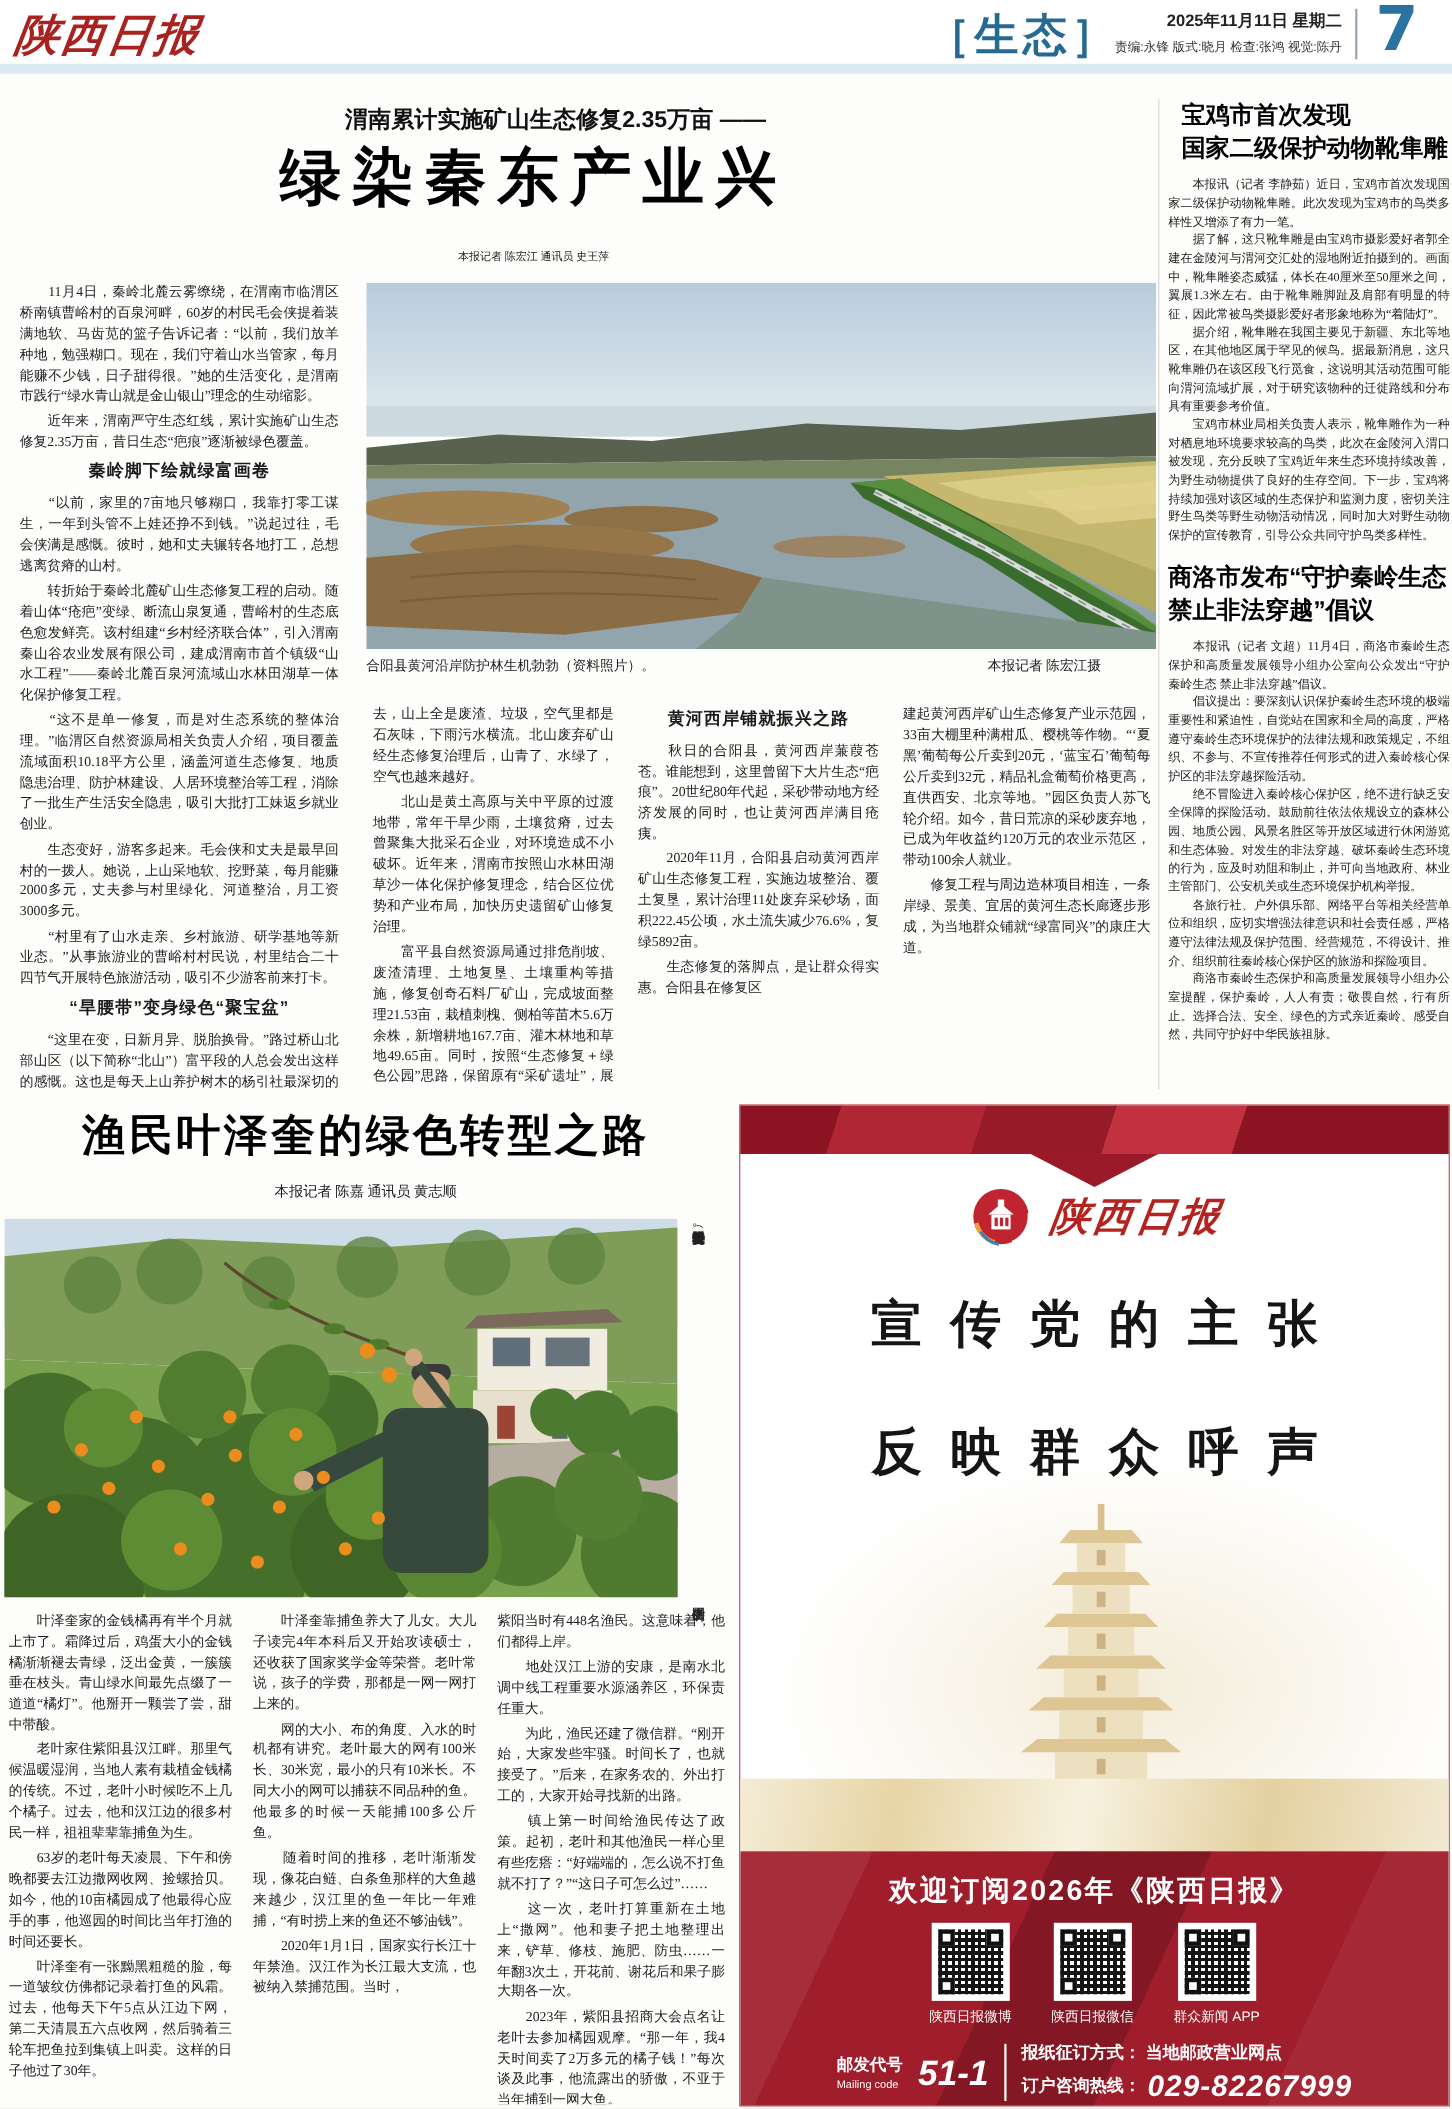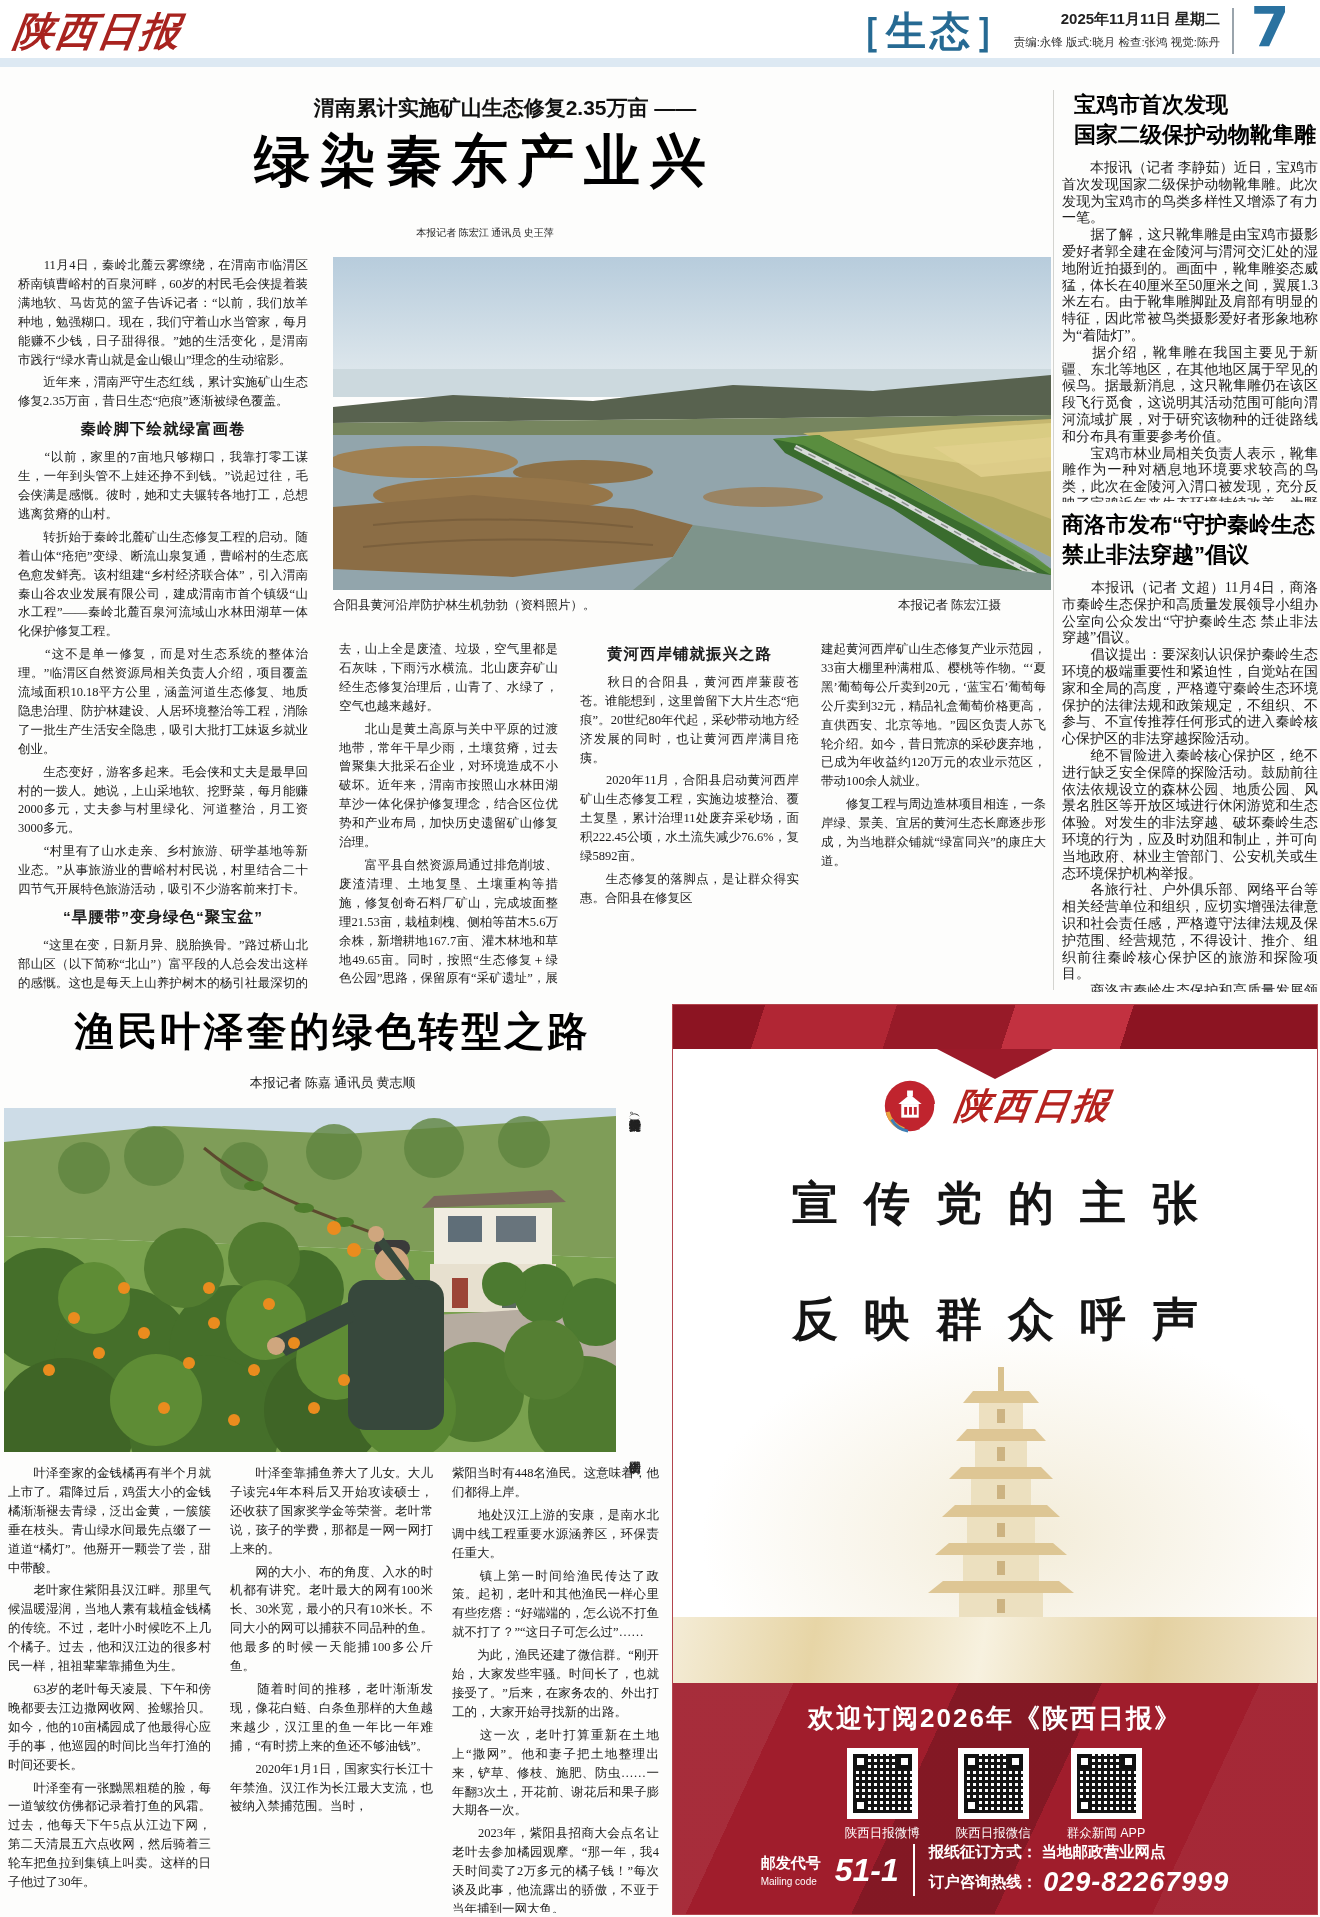--- a/index.html
+++ b/index.html
@@ -34,21 +34,21 @@
   #col2{left:335px;top:636px;width:227px;height:354px;}
   #col3{left:576px;top:636px;width:227px;height:354px;}
   #col4{left:817px;top:636px;width:233px;height:354px;}
   .main-photo{position:absolute;left:333px;top:257px;width:718px;height:333px;}
   .cap-row{position:absolute;left:333px;top:597px;width:718px;font-size:12.5px;color:#222;}
   .cap-credit{float:right;padding-right:50px;}
   
   .sb-rule{position:absolute;left:1053px;top:90px;width:1px;height:900px;background:#d4d4d0;}
   .sb-title{position:absolute;left:1062px;width:256px;font-family:"Liberation Sans",sans-serif;
             font-weight:bold;font-size:22px;line-height:30px;color:#000;}
-  .sb-body{position:absolute;left:1062px;width:256px;overflow:hidden;font-size:14px;
+  .sb-body{position:absolute;left:1062px;width:256px;overflow:hidden;font-size:11px;
            line-height:16.8px;text-align:justify;}
   .sb-body p{margin:0;}
   
   .fish-title{position:absolute;left:0;top:1004px;width:665px;text-align:center;
               font-family:"Liberation Sans",sans-serif;font-weight:900;font-size:40px;
               letter-spacing:3px;color:#000;}
   .fish-byline{position:absolute;left:0;top:1074px;width:665px;text-align:center;font-size:13px;}
   .fish-photo{position:absolute;left:4px;top:1108px;width:612px;height:344px;}
   .vcap{position:absolute;left:619px;top:1110px;width:24px;height:342px;
         writing-mode:vertical-rl;font-size:12px;color:#222;display:flex;justify-content:space-between;}
@@ -83,21 +83,21 @@
   .qr-row{margin-top:12px;display:flex;justify-content:center;gap:36px;}
   .qr-item{display:flex;flex-direction:column;align-items:center;gap:6px;}
   .qr{width:71px;height:71px;background:#fff;padding:6px;box-sizing:border-box;}
   .qr-in{position:relative;width:100%;height:100%;background-color:#fff;
     background-image:repeating-linear-gradient(0deg,#141414 0 3px,rgba(0,0,0,0) 3px 6px),
                      repeating-linear-gradient(90deg,#141414 0 3px,rgba(0,0,0,0) 3px 6px);}
   .qr-in::before,.qr-in::after,.qr-in b{content:"";position:absolute;width:15px;height:15px;
     background:#fff;border:4px solid #111;box-sizing:border-box;}
   .qr-in::before{left:0;top:0;} .qr-in::after{right:0;top:0;} .qr-in b{left:0;bottom:0;}
   .qr-label{font-family:"Liberation Sans",sans-serif;font-size:12.5px;}
-  .ad-info{margin-top:0;display:flex;justify-content:center;align-items:center;gap:14px;}
+  .ad-info{margin-top:14px;display:flex;justify-content:center;align-items:center;gap:14px;}
   .mail-blk{text-align:left;font-family:"Liberation Sans",sans-serif;}
   .mail-label{font-weight:bold;font-size:15px;}
   .mail-en{font-size:10px;margin-top:3px;}
   .mail-code{font-family:"Liberation Sans",sans-serif;font-weight:900;font-size:32px;font-style:italic;}
   .info-div{width:2px;height:52px;background:#fff;}
   .sub-blk{font-family:"Liberation Sans",sans-serif;text-align:left;}
   .sub-line1{font-weight:bold;font-size:15.5px;}
   .sub-line2{margin-top:4px;font-weight:bold;font-size:15.5px;display:flex;align-items:center;gap:6px;}
   .hotline-num{font-weight:900;font-size:27px;font-style:italic;letter-spacing:1px;}
 </style>
@@ -295,22 +295,22 @@
     </div>
   <div class="txtcol" id="fcolB">
       <p>　　叶泽奎靠捕鱼养大了儿女。大儿子读完4年本科后又开始攻读硕士，还收获了国家奖学金等荣誉。老叶常说，孩子的学费，那都是一网一网打上来的。</p>
       <p>　　网的大小、布的角度、入水的时机都有讲究。老叶最大的网有100米长、30米宽，最小的只有10米长。不同大小的网可以捕获不同品种的鱼。他最多的时候一天能捕100多公斤鱼。</p>
       <p>　　随着时间的推移，老叶渐渐发现，像花白鲢、白条鱼那样的大鱼越来越少，汉江里的鱼一年比一年难捕，“有时捞上来的鱼还不够油钱”。</p>
       <p>　　2020年1月1日，国家实行长江十年禁渔。汉江作为长江最大支流，也被纳入禁捕范围。当时，</p>
     </div>
   <div class="txtcol" id="fcolC">
       <p>紫阳当时有448名渔民。这意味着，他们都得上岸。</p>
       <p>　　地处汉江上游的安康，是南水北调中线工程重要水源涵养区，环保责任重大。</p>
+      <p>　　为此，渔民还建了微信群。“刚开始，大家发些牢骚。时间长了，也就接受了。”后来，在家务农的、外出打工的，大家开始寻找新的出路。</p>
       <p>　　镇上第一时间给渔民传达了政策。起初，老叶和其他渔民一样心里有些疙瘩：“好端端的，怎么说不打鱼就不打了？”“这日子可怎么过”……</p>
-      <p>　　为此，渔民还建了微信群。“刚开始，大家发些牢骚。时间长了，也就接受了。”后来，在家务农的、外出打工的，大家开始寻找新的出路。</p>
       <p>　　这一次，老叶打算重新在土地上“撒网”。他和妻子把土地整理出来，铲草、修枝、施肥、防虫……一年翻3次土，开花前、谢花后和果子膨大期各一次。</p>
       <p>　　2023年，紫阳县招商大会点名让老叶去参加橘园观摩。“那一年，我4天时间卖了2万多元的橘子钱！”每次谈及此事，他流露出的骄傲，不亚于当年捕到一网大鱼。</p>
     </div>
 
   <div class="adbox">
     <div class="ad-ribbon"></div>
     <div class="ad-notch"></div>
     <div class="ad-wash"></div>
 
     <div class="ad-logo-row">

